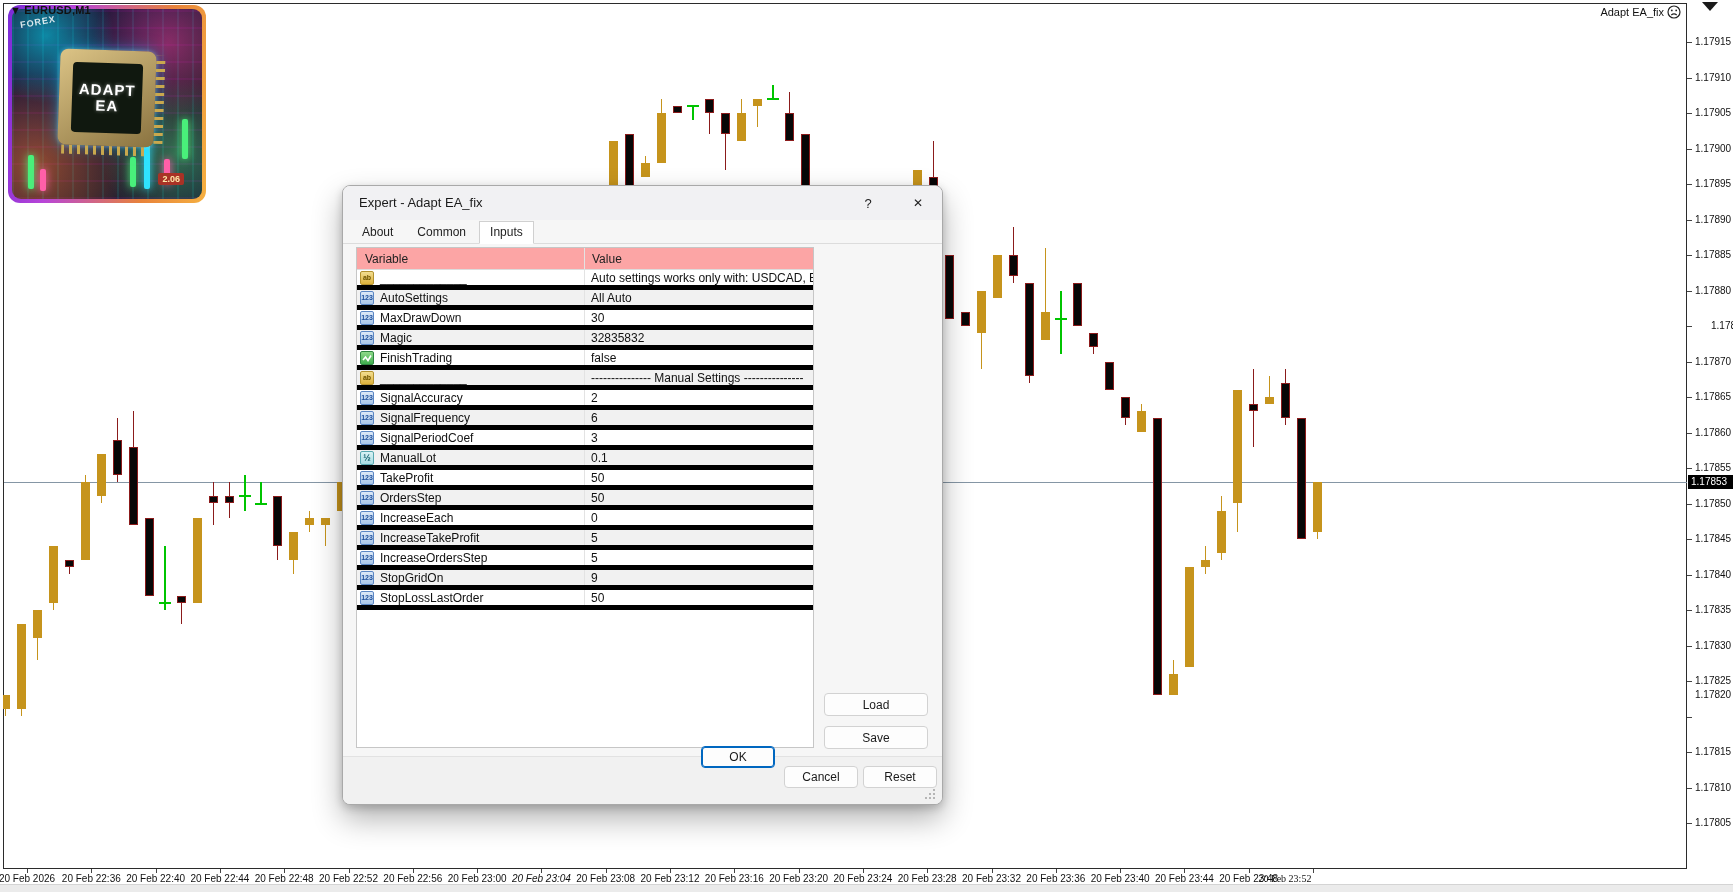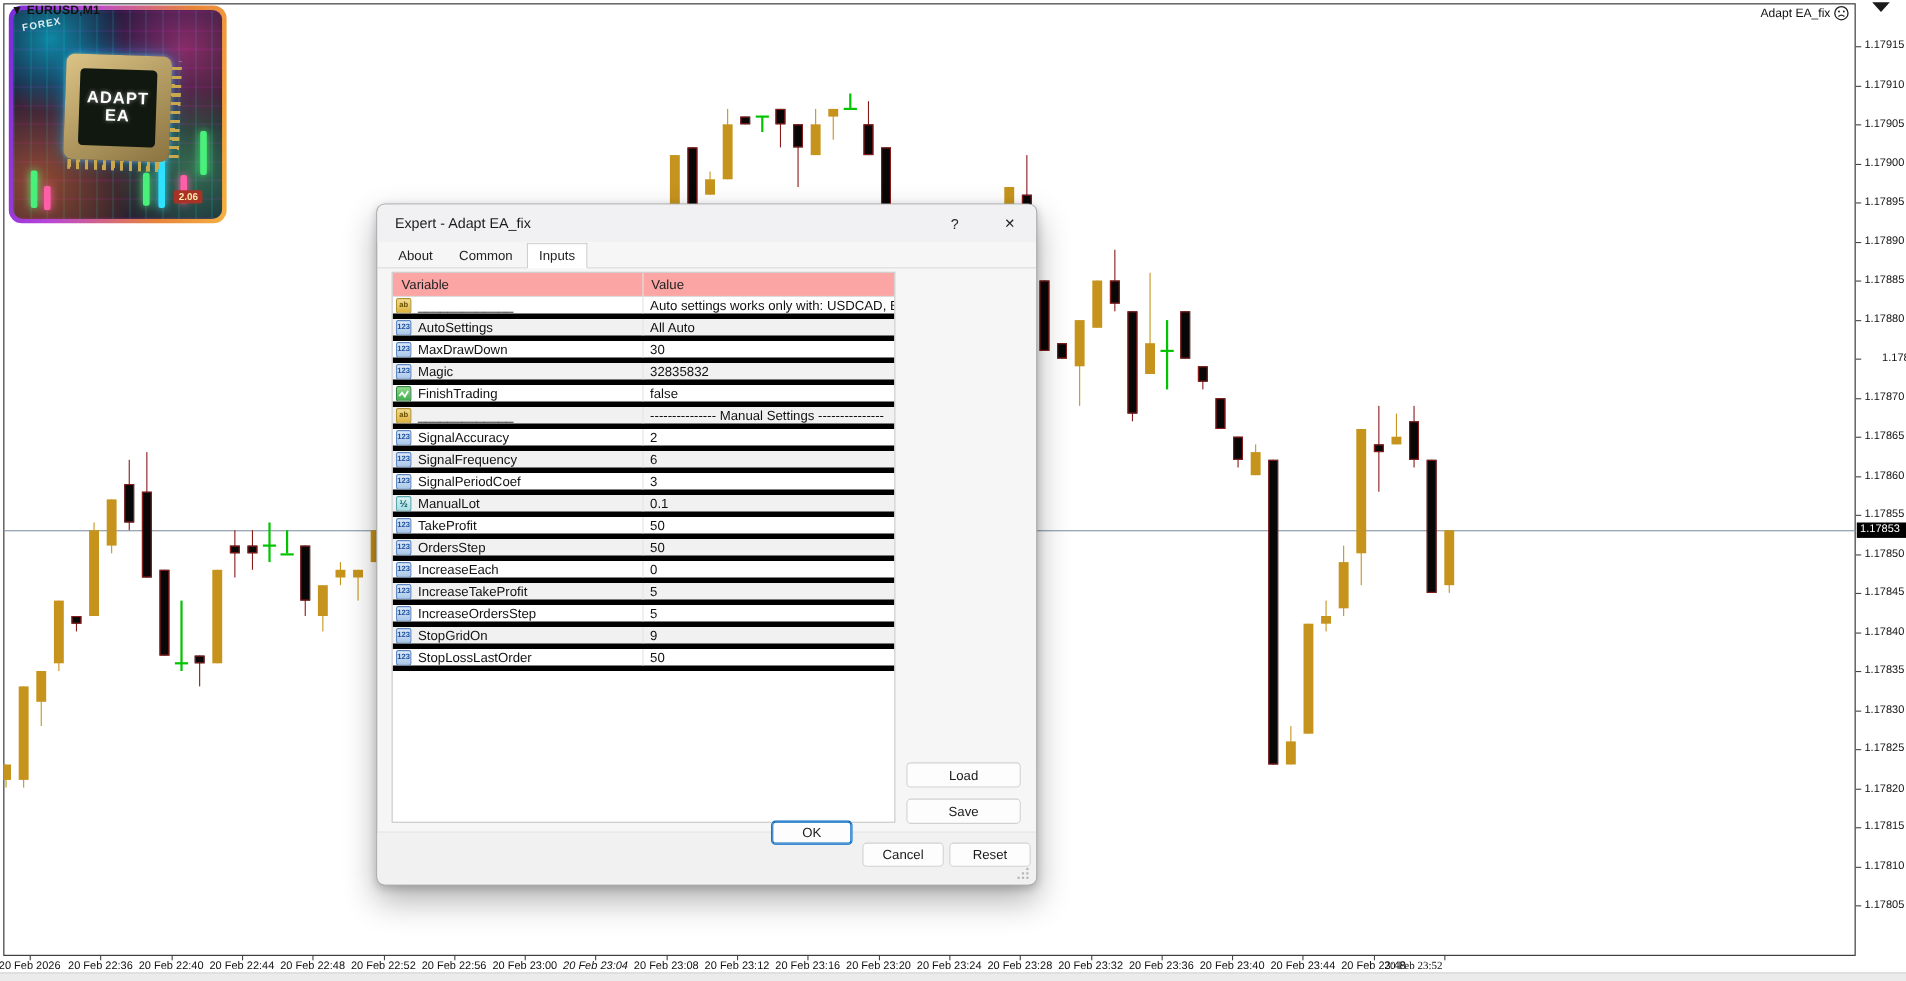--- a/index.html
+++ b/index.html
@@ -289,21 +289,21 @@
         <div class="p-label" style="top: 533px;">1.17845</div>
         <div class="p-tick" style="top: 574.5px;"></div>
         <div class="p-label" style="top: 568.5px;">1.17840</div>
         <div class="p-tick" style="top: 610px;"></div>
         <div class="p-label" style="top: 604px;">1.17835</div>
         <div class="p-tick" style="top: 645.5px;"></div>
         <div class="p-label" style="top: 639.5px;">1.17830</div>
         <div class="p-tick" style="top: 681px;"></div>
         <div class="p-label" style="top: 675px;">1.17825</div>
         <div class="p-tick" style="top: 716.5px;"></div>
-        <div class="p-label" style="top: 712px;">1.17820</div>
+        <div class="p-label" style="top: 689px;">1.17820</div>
         <div class="p-tick" style="top: 752px;"></div>
         <div class="p-label" style="top: 746px;">1.17815</div>
         <div class="p-tick" style="top: 787.5px;"></div>
         <div class="p-label" style="top: 781.5px;">1.17810</div>
         <div class="p-tick" style="top: 823px;"></div>
         <div class="p-label" style="top: 817px;">1.17805</div>
       </div>
     <div id="curTag" class="cur-price-tag" style="top: 475px;">1.17853</div>
   </div>
 

